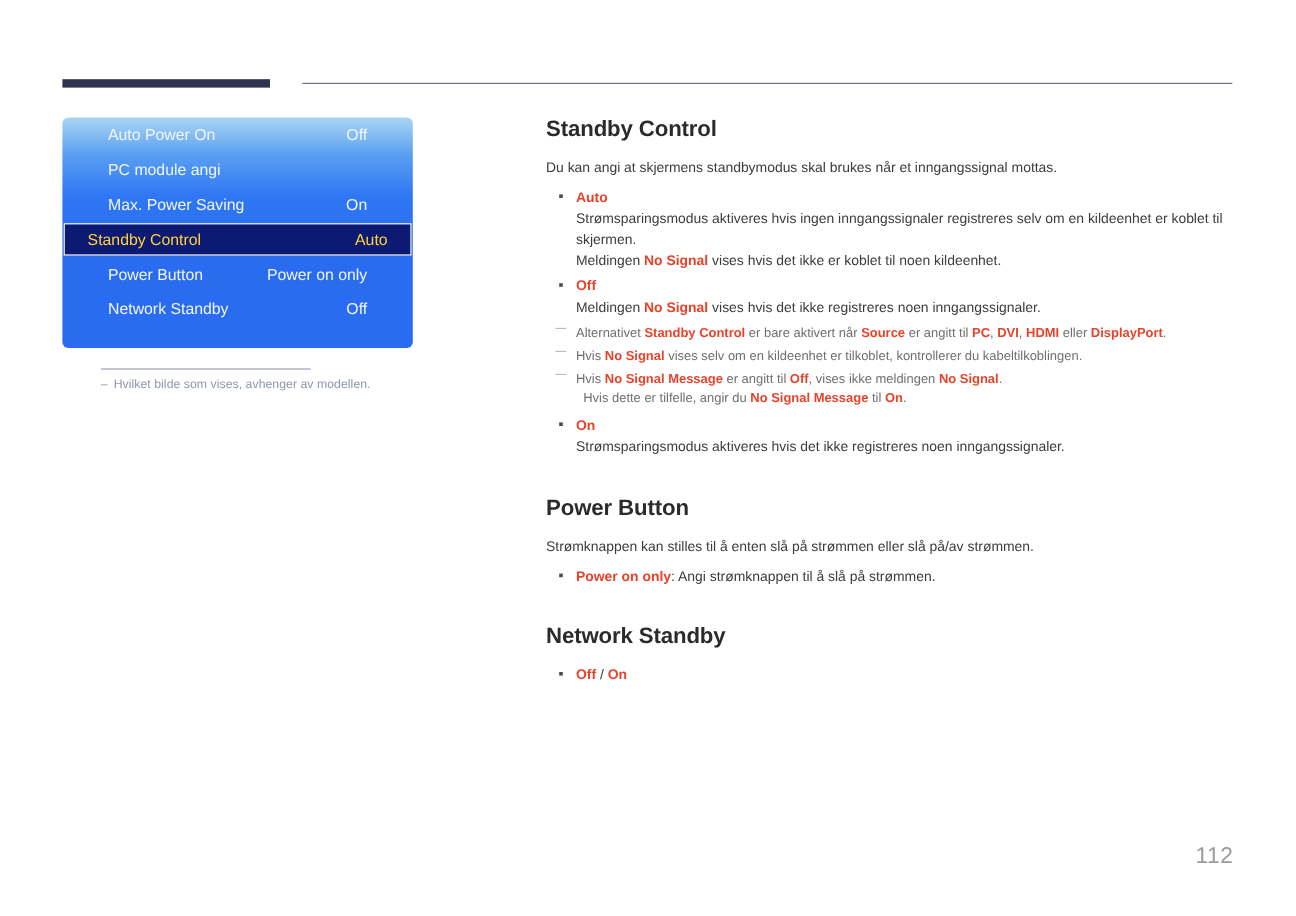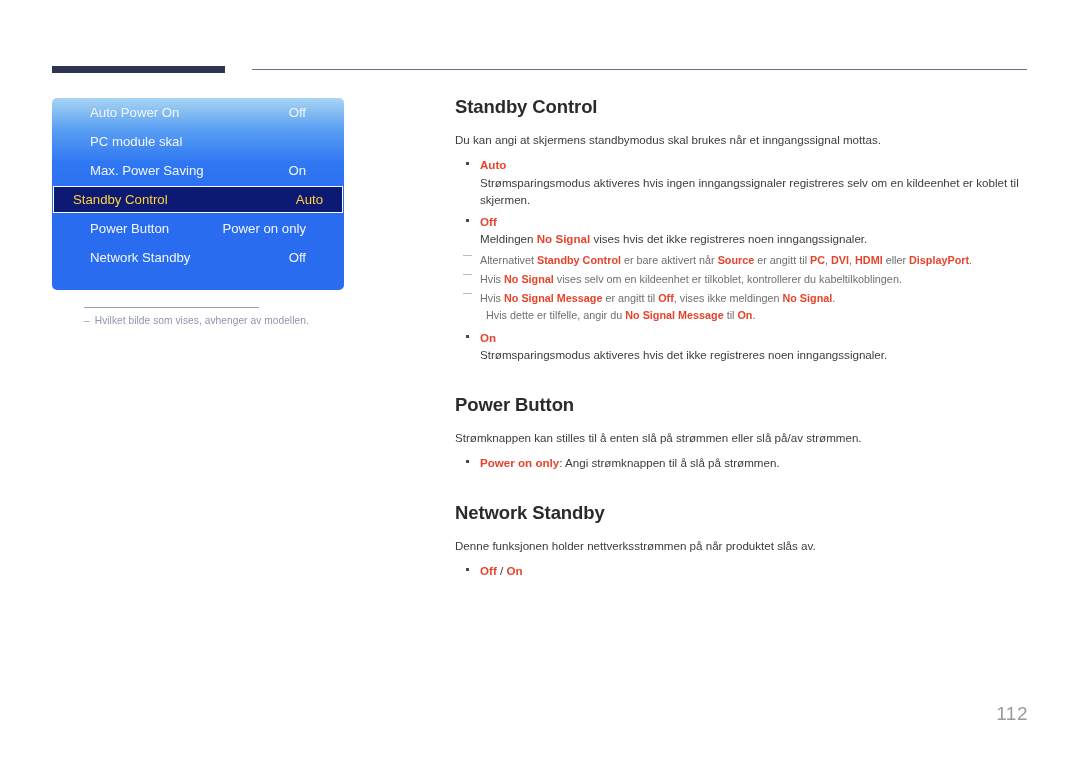--- a/index.html
+++ b/index.html
@@ -217,21 +217,21 @@
 
 <div class="osd-column">
   <div class="osd-panel">
 
     <div class="osd-row">
       <span class="osd-label">Auto Power On</span>
       <span class="osd-value">Off</span>
     </div>
 
     <div class="osd-row">
-      <span class="osd-label">PC module skal</span>
+      <span class="osd-label">PC module angi</span>
       <span class="osd-value"></span>
     </div>
 
     <div class="osd-row">
       <span class="osd-label">Max. Power Saving</span>
       <span class="osd-value">On</span>
     </div>
 
     <div class="osd-row selected">
       <span class="osd-label">Standby Control</span>
@@ -257,20 +257,21 @@
 
 <div class="content">
 
   <h2 class="sec-title">Standby Control</h2>
   <p class="lead">Du kan angi at skjermens standbymodus skal brukes når et inngangssignal mottas.</p>
 
   <ul class="bullets">
     <li>
       <span class="term-line opt">Auto</span>
       <span class="desc-line">Strømsparingsmodus aktiveres hvis ingen inngangssignaler registreres selv om en kildeenhet er koblet til skjermen.</span>
+      <span class="desc-line">Meldingen <span class="kw">No Signal</span> vises hvis det ikke er koblet til noen kildeenhet.</span>
     </li>
     <li>
       <span class="term-line opt">Off</span>
       <span class="desc-line">Meldingen <span class="kw">No Signal</span> vises hvis det ikke registreres noen inngangssignaler.</span>
     </li>
   </ul>
 
   <ul class="notes">
     <li>Alternativet <span class="kw">Standby Control</span> er bare aktivert når <span class="kw">Source</span> er angitt til <span class="kw">PC</span>, <span class="kw">DVI</span>, <span class="kw">HDMI</span> eller <span class="kw">DisplayPort</span>.</li>
     <li>Hvis <span class="kw">No Signal</span> vises selv om en kildeenhet er tilkoblet, kontrollerer du kabeltilkoblingen.</li>
@@ -287,20 +288,19 @@
   </ul>
 
   <h2 class="sec-title spaced">Power Button</h2>
   <p class="lead">Strømknappen kan stilles til å enten slå på strømmen eller slå på/av strømmen.</p>
 
   <ul class="bullets">
     <li><span class="opt">Power on only</span><span>: Angi strømknappen til å slå på strømmen.</span></li>
   </ul>
 
   <h2 class="sec-title spaced">Network Standby</h2>
-  <p class="lead">Denne funksjonen holder nettverksstrømmen på når produktet slås av.</p>
 
   <ul class="bullets">
     <li><span class="opt">Off</span><span> / </span><span class="opt">On</span></li>
   </ul>
 </div>
 
 <div class="page-number">112</div>
 
 </body></html>

